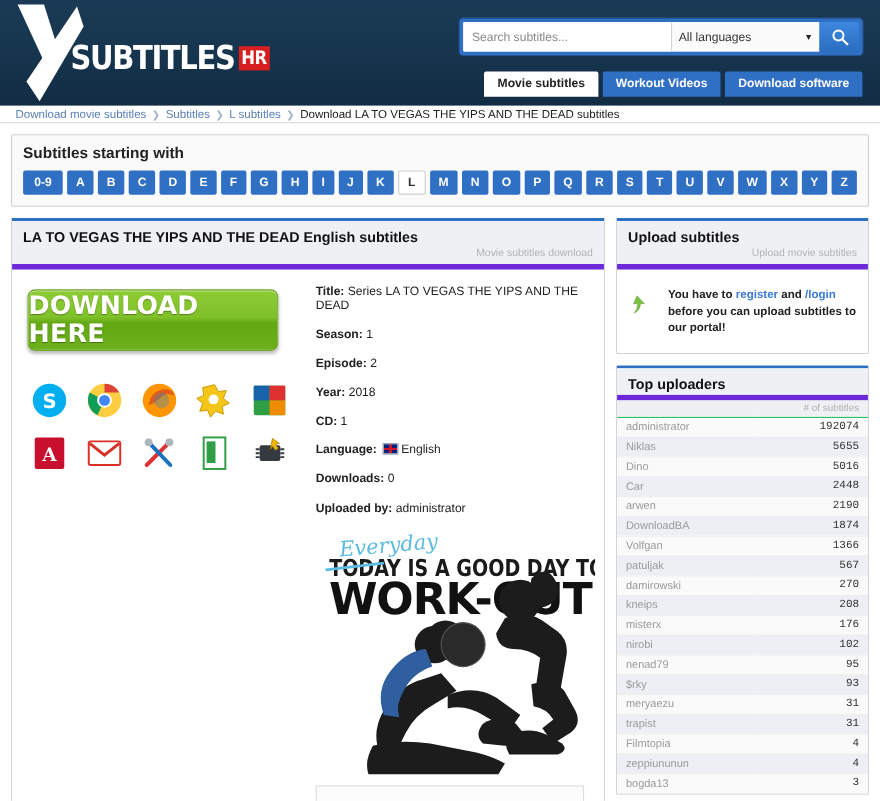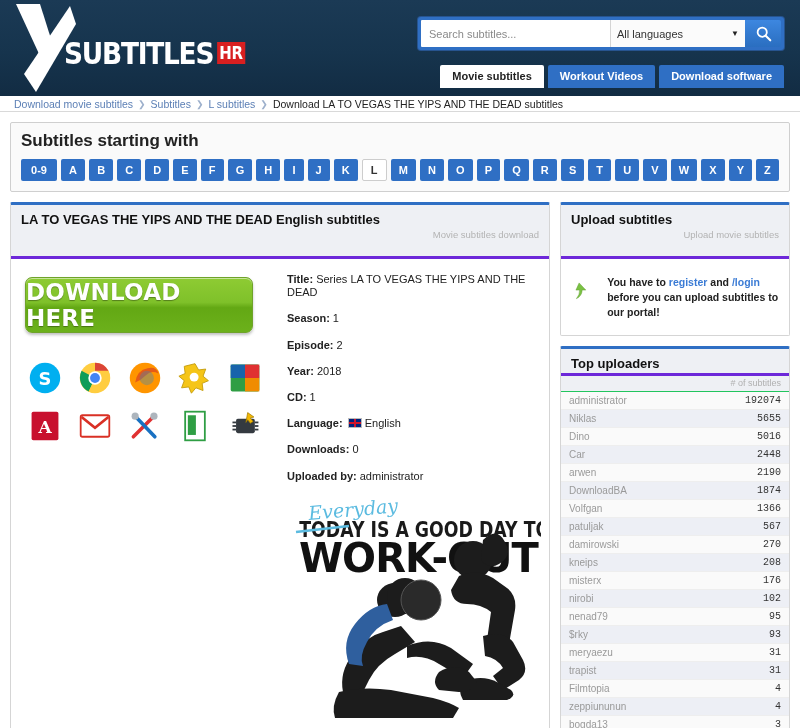--- a/index.html
+++ b/index.html
@@ -114,21 +114,21 @@
   .crumb-current { color: #222; }
 
   
   .alpha-panel {
     margin: 10px 10px 0 10px;
     border: 1px solid #cfcfcf;
     background: #fafafa;
     border-radius: 2px;
     padding: 8px 10px 10px;
   }
-  .alpha-title { font-size: 17px; font-weight: bold; color:#222; margin-bottom: 8px; }
+  .alpha-title { font-size: 14px; font-weight: bold; color:#222; margin-bottom: 8px; }
   .alpha-row { display:flex; gap: 4px; }
   .alpha-key {
     flex: 1 1 auto;
     height: 22px;
     background: #2f6fc4;
     color: #fff;
     font-size: 11px; font-weight: bold;
     display:flex; align-items:center; justify-content:center;
     border-radius: 2px;
     cursor: pointer;
@@ -138,22 +138,22 @@
 
   
   .columns { display:flex; padding: 10px 10px 0 10px; gap: 10px; }
   .col-main { width: 540px; }
   .col-side { width: 240px; }
 
   .panel { border: 1px solid #d5d5d5; background:#fff; border-radius: 2px; }
   .panel-top { border-top: 3px solid #2f6fc4; }
   .panel-head {
     background: #eef0f4;
-    border-bottom: 3px solid #6d28d9;
-    padding: 7px 10px 16px;
+    border-bottom: 5px solid #6d28d9;
+    padding: 7px 10px 4px;
   }
   .panel-head h2 { margin:0; font-size: 13px; font-weight: bold; color:#111; }
   .panel-sub { text-align: right; font-size: 9.5px; color: #b3b3b3; margin-top: 2px; }
 
   
   .main-body { display:flex; padding: 14px 0 0 0; min-height: 500px; }
   .dl-left { width: 290px; padding-left: 14px; }
   .dl-right { flex:1; padding-right: 8px; }
 
   .dl-btn {

